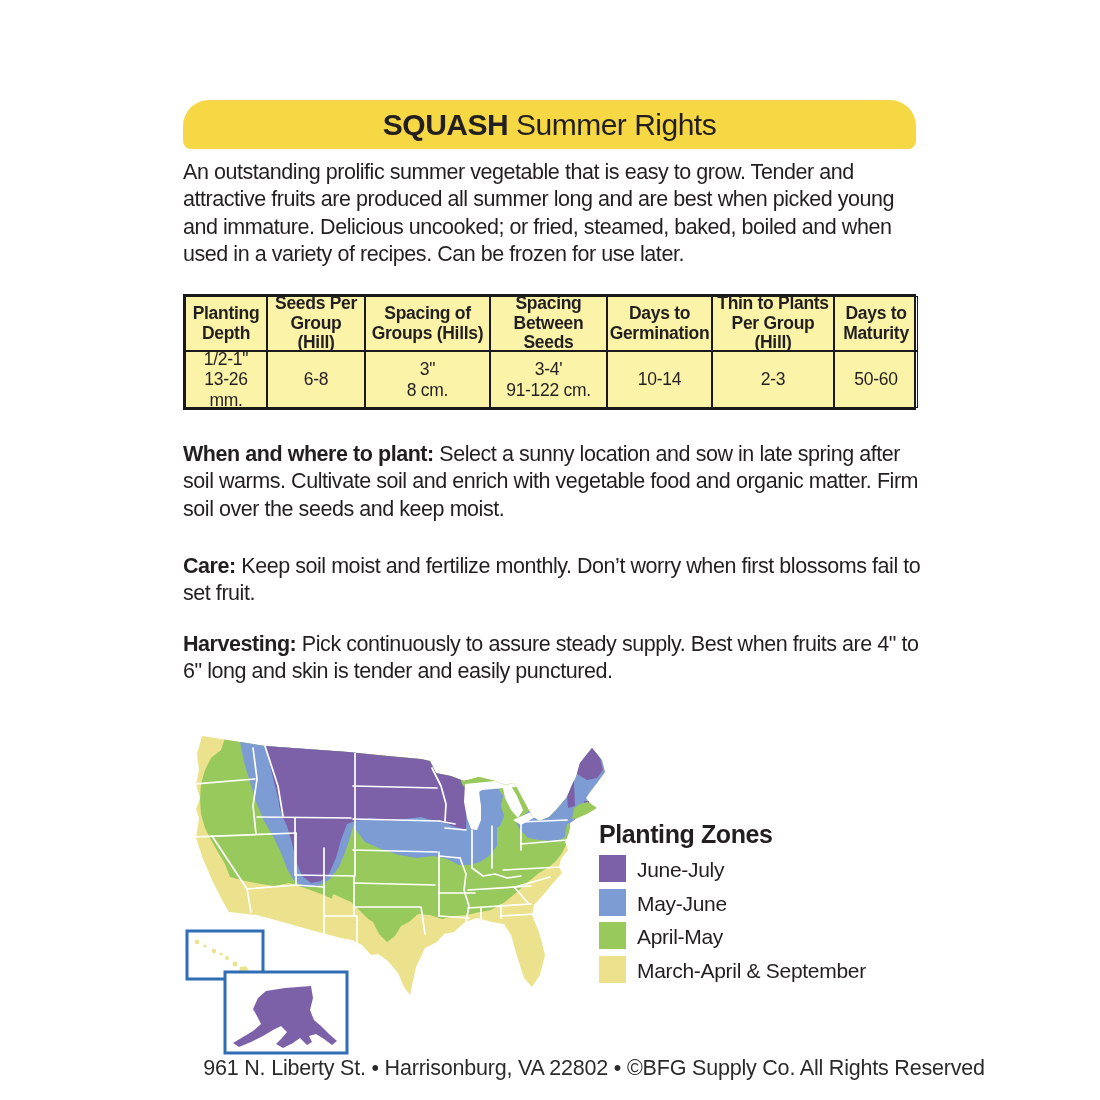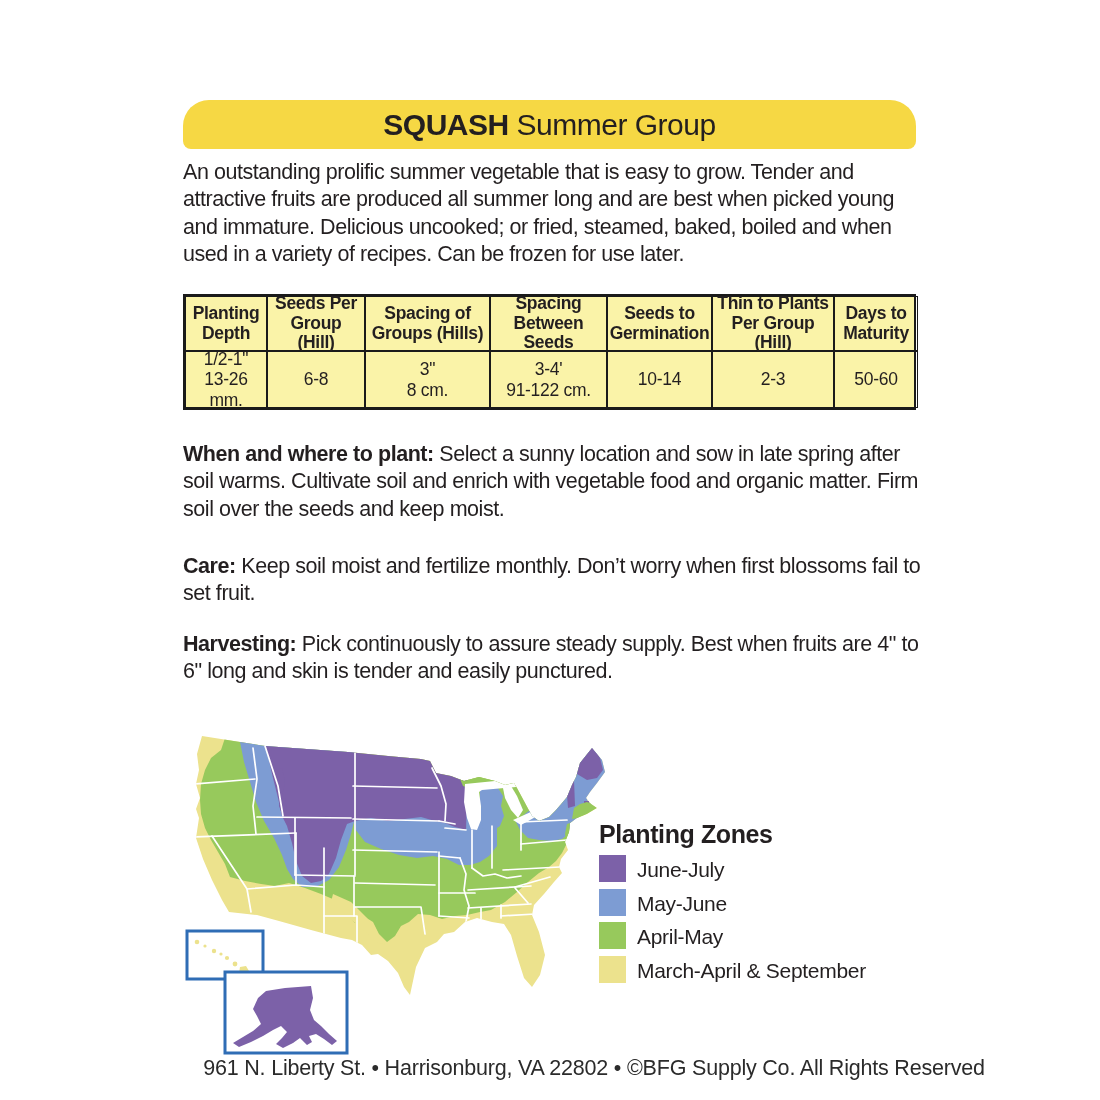--- a/index.html
+++ b/index.html
@@ -63,31 +63,31 @@
   .z-yellow{fill:var(--c-myellow);} .z-green{fill:var(--c-green);}
   .z-blue{fill:var(--c-blue);} .z-purple{fill:var(--c-purple);}
   .stateline{fill:none;stroke:#ffffff;stroke-width:1.7;stroke-linecap:round;stroke-linejoin:round;}
   .lake{fill:#ffffff;}
   .inset-box{fill:#ffffff;stroke:var(--c-inset-border);stroke-width:3;}
 </style>
 </head>
 <body>
 
 <div class="header-bar">
-  <div class="title"><b>SQUASH</b><span> Summer Group</span></div>
+  <div class="title"><b>SQUASH</b><span> Summer Rights</span></div>
 </div>
 
 <div class="desc">An outstanding prolific summer vegetable that is easy to grow. Tender and attractive fruits are produced all summer long and are best when picked young and immature. Delicious uncooked; or fried, steamed, baked, boiled and when used in a variety of recipes. Can be frozen for use later.</div>
 
 <div class="ptable">
   <div class="cell hcell">Planting Depth</div>
   <div class="cell hcell">Seeds Per Group (Hill)</div>
   <div class="cell hcell">Spacing of Groups (Hills)</div>
   <div class="cell hcell">Spacing Between Seeds</div>
-  <div class="cell hcell">Seeds to Germination</div>
+  <div class="cell hcell">Days to Germination</div>
   <div class="cell hcell">Thin to Plants Per Group (Hill)</div>
   <div class="cell hcell">Days to Maturity</div>
 
   <div class="cell vcell">
       <div>1/2-1"</div>
       <div>13-26 mm.</div>
     </div>
   <div class="cell vcell">
       <div>6-8</div>
       <div></div>

